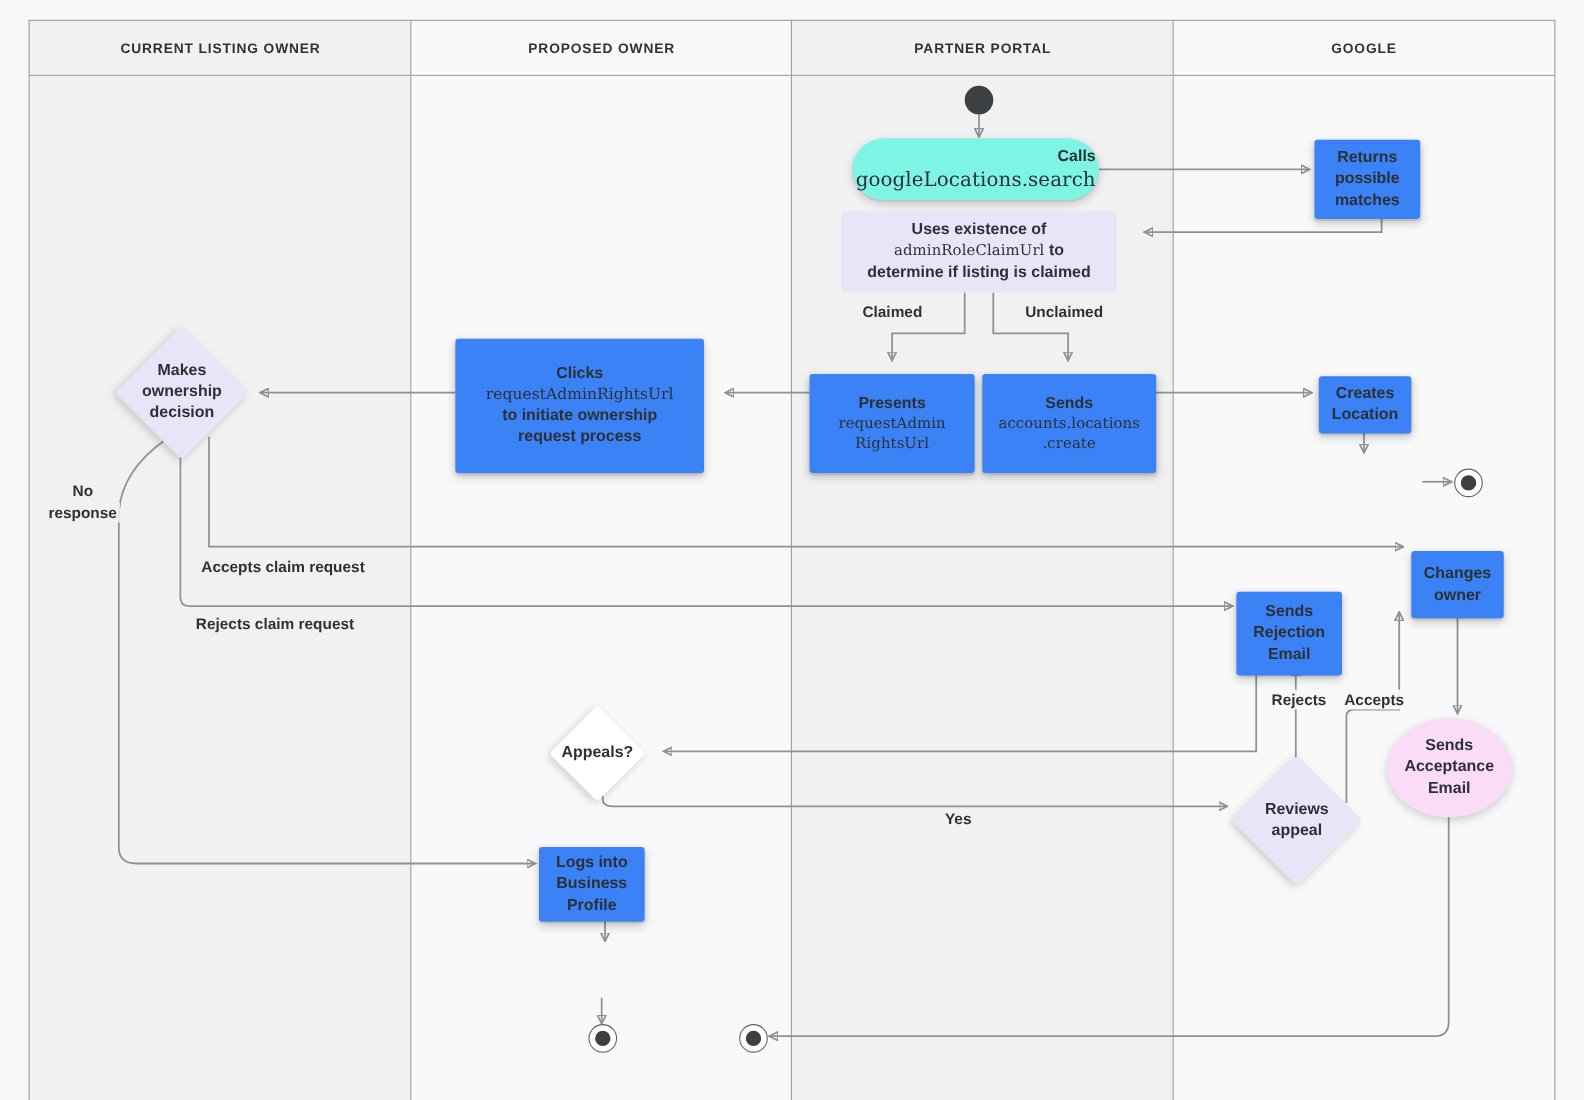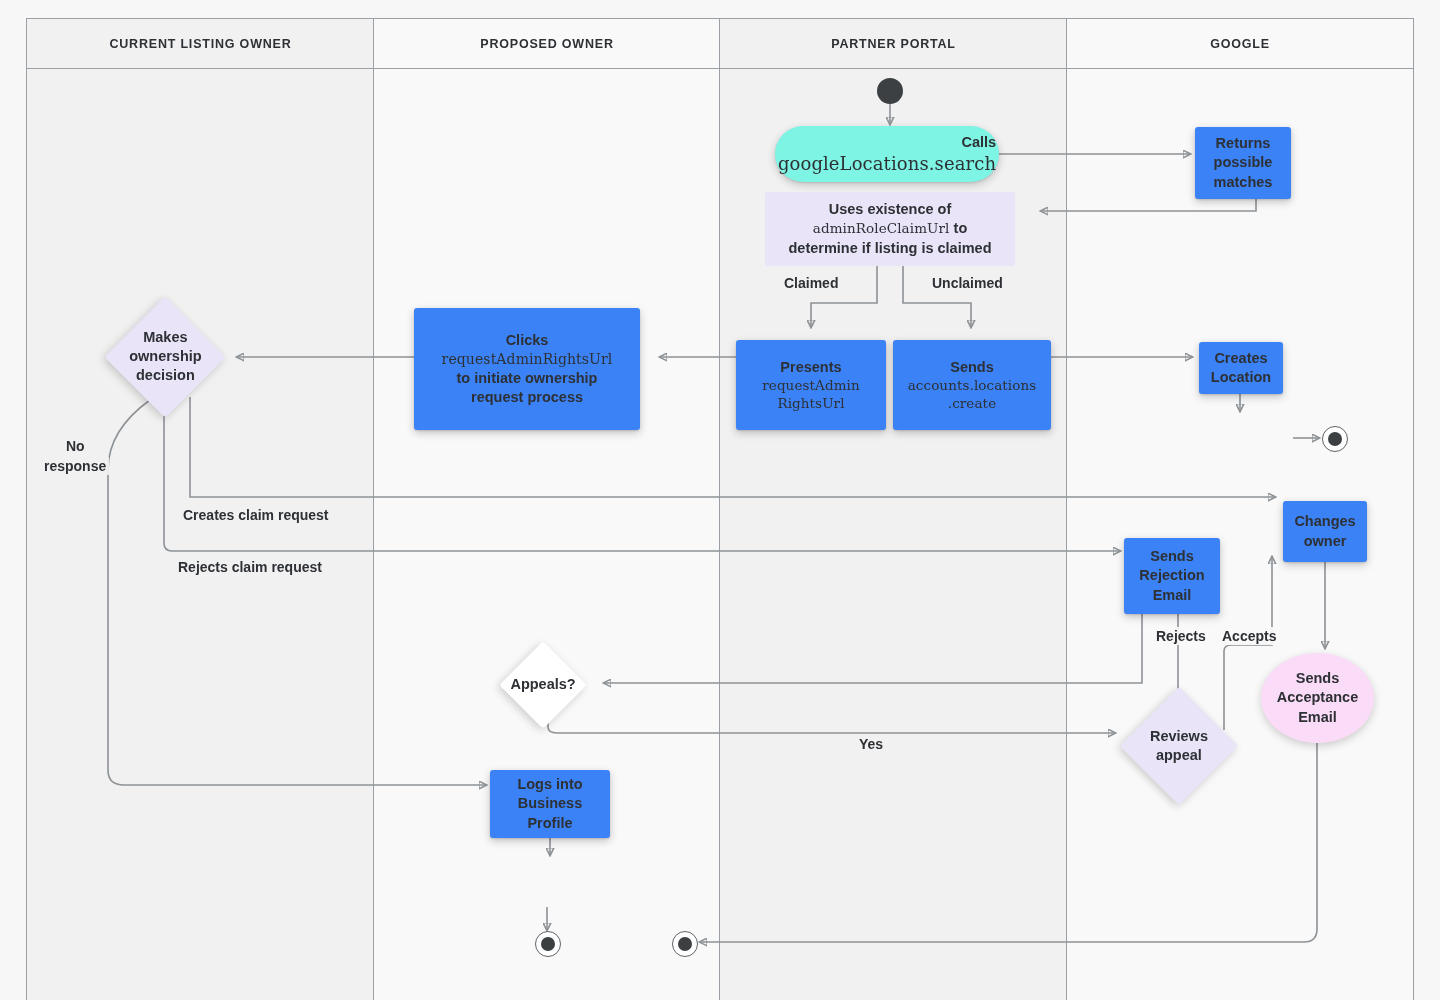--- a/index.html
+++ b/index.html
@@ -237,21 +237,21 @@
     <div class="txt">Appeals?</div>
   </div>
 
   <div class="node diamond lav" style="left:1137px;top:704px;width:84px;height:84px;">
     <div class="txt">
       <div>Reviews</div>
       <div>appeal</div>
     </div>
   </div>
 
-  <div class="node box" style="left:490px;top:758px;width:120px;height:68px;">
+  <div class="node box" style="left:490px;top:758px;width:96px;height:68px;">
     <div class="txt">
       <div>Logs into</div>
       <div>Business</div>
       <div>Profile</div>
     </div>
   </div>
 
 
   <div class="enddot" style="left:535px;top:931px;">
       <i></i>
@@ -259,21 +259,21 @@
   <div class="enddot" style="left:672px;top:931px;">
       <i></i>
     </div>
 
   <div class="elabel bg" style="left:781px;top:274px;">Claimed</div>
   <div class="elabel bg" style="left:929px;top:274px;">Unclaimed</div>
 
   <div class="elabel bg" style="left:63px;top:437px;">No</div>
   <div class="elabel bg" style="left:41px;top:457px;">response</div>
 
-  <div class="elabel bg" style="left:180px;top:506px;">Creates claim request</div>
+  <div class="elabel bg" style="left:180px;top:506px;">Accepts claim request</div>
   <div class="elabel bg" style="left:175px;top:558px;">Rejects claim request</div>
 
   <div class="elabel bg2" style="left:1153px;top:627px;">Rejects</div>
   <div class="elabel bg2" style="left:1219px;top:627px;">Accepts</div>
 
   <div class="elabel bg" style="left:856px;top:735px;">Yes</div>
 
 </div>
 
 </body></html>

